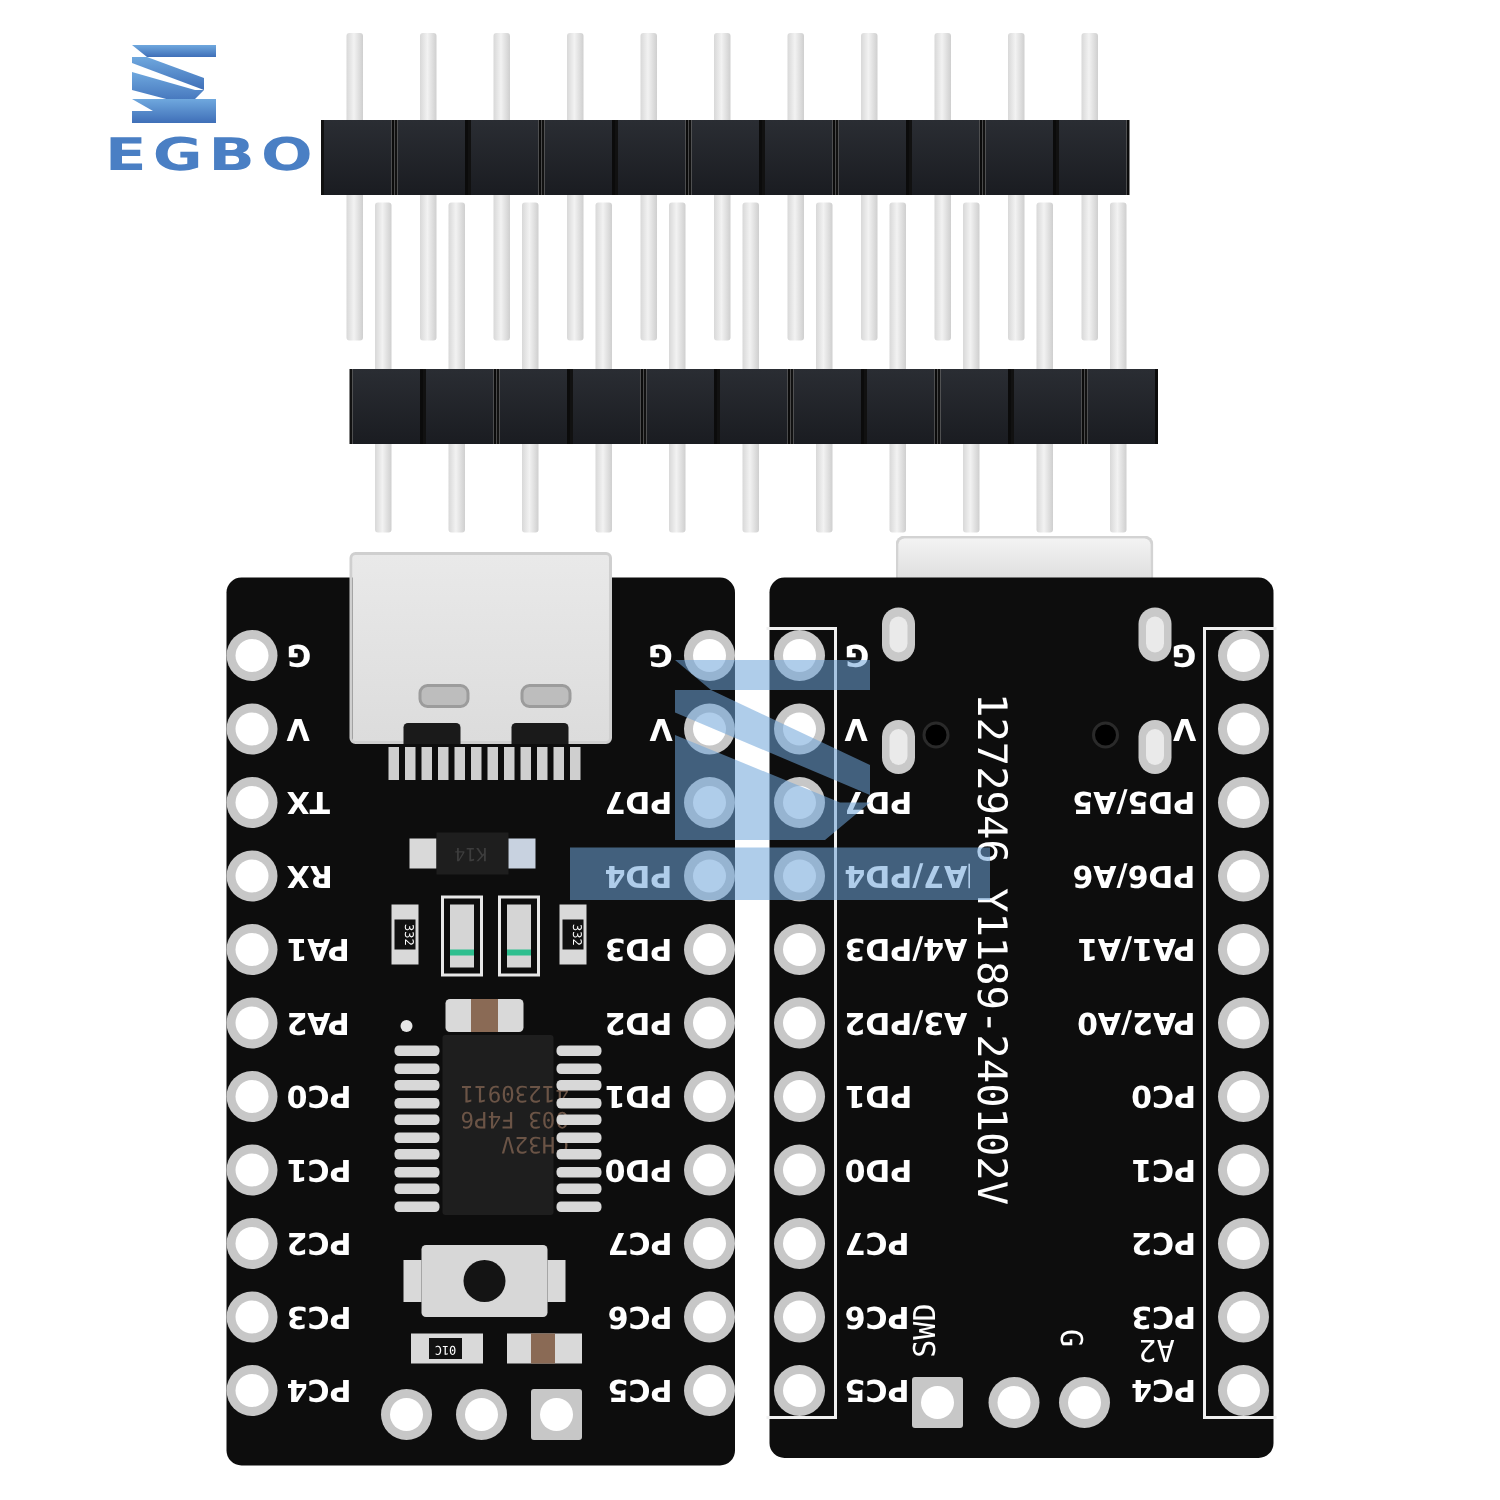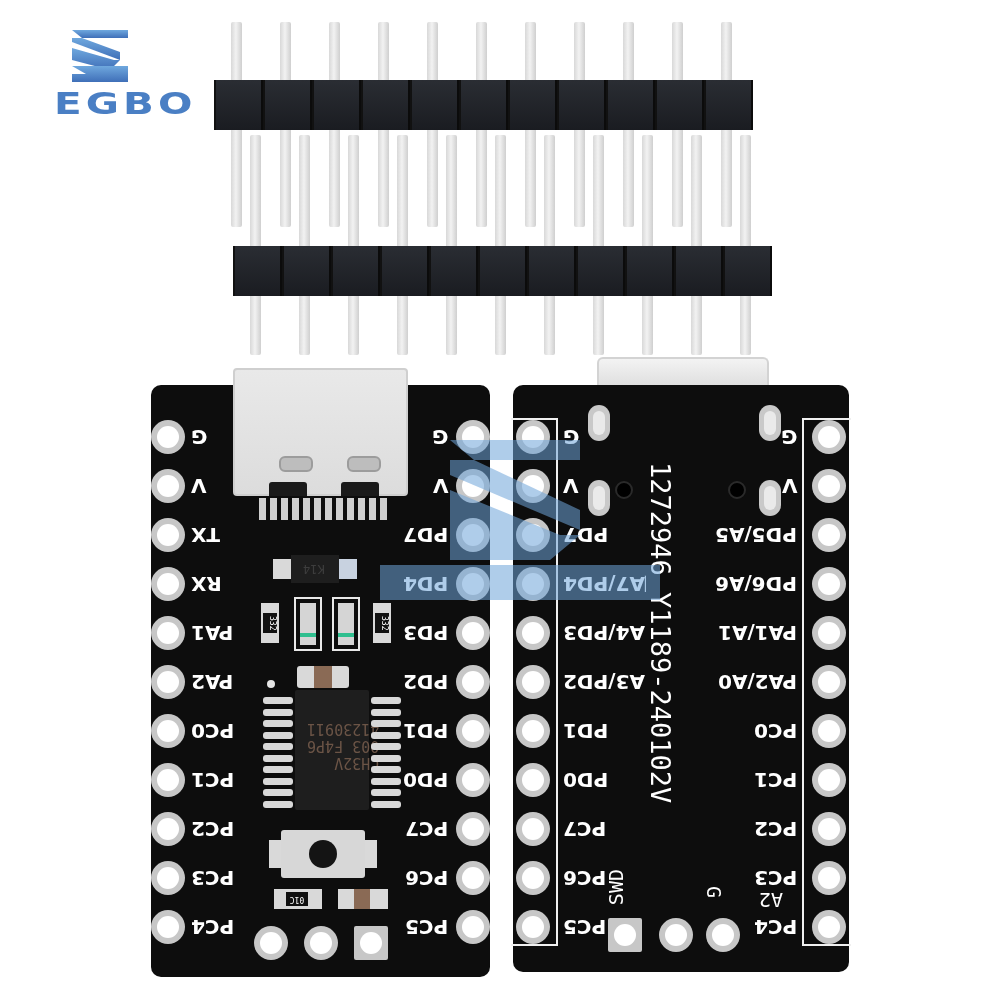--- a/index.html
+++ b/index.html
@@ -1,20 +1,20 @@
 <!DOCTYPE html>
 <html><head>
 <meta charset="utf-8">
 <style>
   html, body { margin:0; padding:0; }
   body { width:1000px; height:1000px; background:#ffffff; position:relative; overflow:hidden; font-family:"DejaVu Sans", sans-serif; }
   .abs { position:absolute; }
 
   
-  .logo { left:24px; top:30px; width:150px; height:90px; }
+  .logo { left:40px; top:30px; width:150px; height:90px; }
   .logo-text { position:absolute; left:0; top:56px; width:150px; font-family:"DejaVu Sans", sans-serif; font-weight:bold; font-size:30px; letter-spacing:3px; color:#4a7fc4; text-align:center; transform:scaleX(1.35); transform-origin:left top; }
 
   
   .header { position:absolute; }
   .pin { position:absolute; width:11px; background:linear-gradient(90deg,#d8d8d8,#f2f2f2 45%,#cfcfcf); border-radius:2px; }
   .block { position:absolute; height:50px; width:46px; background:linear-gradient(180deg,#2a2d33,#1a1c21); border-left:2px solid #111; border-right:2px solid #0b0b0b; box-sizing:border-box; }
 
   
   .board { position:absolute; background:#0d0d0d; border-radius:10px; overflow:visible; }
   .pad { position:absolute; width:34px; height:34px; border-radius:50%; background:#c7c7c7; box-sizing:border-box; }

